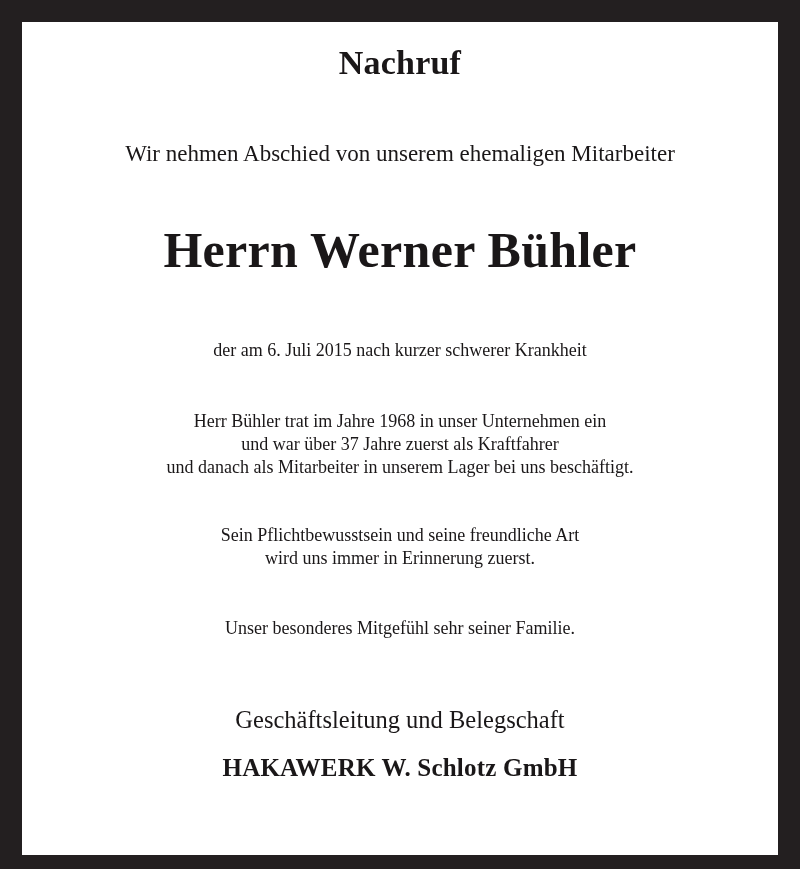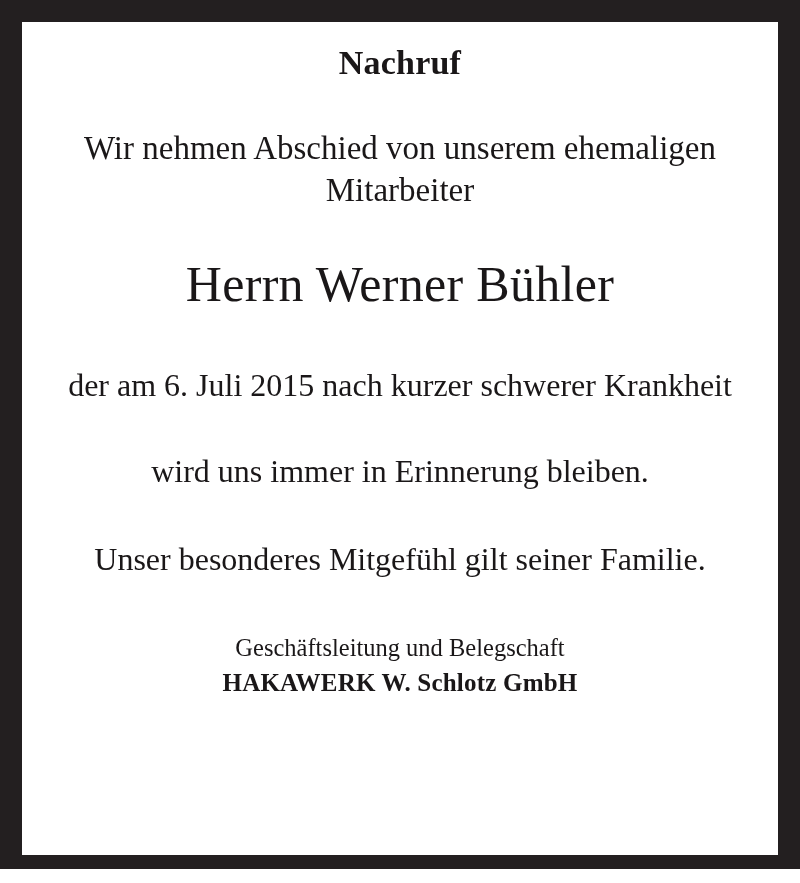--- a/index.html
+++ b/index.html
@@ -42,51 +42,51 @@
   .headline {
     margin: 0;
     padding-top: 22px;
     font-size: 34px;
     font-weight: bold;
     letter-spacing: 0.2px;
     line-height: 1.1;
   }
 
   .lead-line {
-    margin: 0;
+    margin: 12px;
     padding-top: 47px;
-    font-size: 33px;
+    font-size: 23px;
     line-height: 1.25;
   }
 
   .deceased-name {
-    margin: 4px;
+    margin: 12px;
     padding-top: 42px;
     font-size: 50px;
-    font-weight: normal;
+    font-weight: bold;
     line-height: 1.1;
     letter-spacing: 0.3px;
   }
 
   .block {
     margin: 0;
-    font-size: 32px;
+    font-size: 18px;
     line-height: 1.28;
   }
 
   .block-death   { padding-top: 49px; }
   .block-career  { padding-top: 48px; }
   .block-tribute { padding-top: 45px; }
   .block-sympathy{ padding-top: 47px; }
 
   .signature {
     padding-top: 48px;
   }
   .signature-role {
-    margin: 4px;
+    margin: 16px;
     font-size: 24.5px;
     line-height: 1.28;
   }
   .signature-company {
     margin: 0;
     font-size: 25px;
     font-weight: bold;
     line-height: 1.28;
     letter-spacing: 0.2px;
   }
@@ -101,26 +101,32 @@
     <h1 class="headline">Nachruf</h1>
 
     <p class="lead-line">Wir nehmen Abschied von unserem ehemaligen Mitarbeiter</p>
 
     <p class="deceased-name">Herrn Werner Bühler</p>
 
     <p class="block block-death">
       <span class="line">der am 6. Juli 2015 nach kurzer schwerer Krankheit</span>
     </p>
 
+    <p class="block block-career">
+      <span class="line">Herr Bühler trat im Jahre 1968 in unser Unternehmen ein</span>
+      <span class="line">und war über 37 Jahre zuerst als Kraftfahrer</span>
+      <span class="line">und danach als Mitarbeiter in unserem Lager bei uns beschäftigt.</span>
+    </p>
 
     <p class="block block-tribute">
-      <span class="line">wird uns immer in Erinnerung bleiben.</span>
+      <span class="line">Sein Pflichtbewusstsein und seine freundliche Art</span>
+      <span class="line">wird uns immer in Erinnerung zuerst.</span>
     </p>
 
-    <p class="block block-sympathy">Unser besonderes Mitgefühl gilt seiner Familie.</p>
+    <p class="block block-sympathy">Unser besonderes Mitgefühl sehr seiner Familie.</p>
 
     <div class="signature">
       <p class="signature-role">Geschäftsleitung und Belegschaft</p>
       <p class="signature-company">HAKAWERK W. Schlotz GmbH</p>
     </div>
 
   </div>
 </div>
 
 </body></html>

